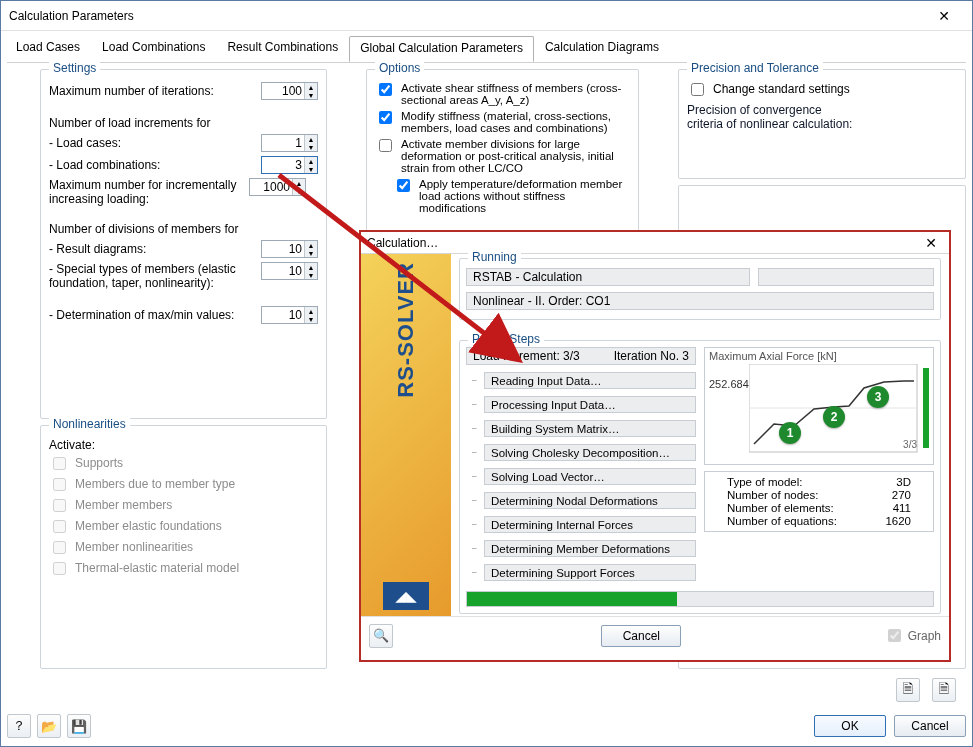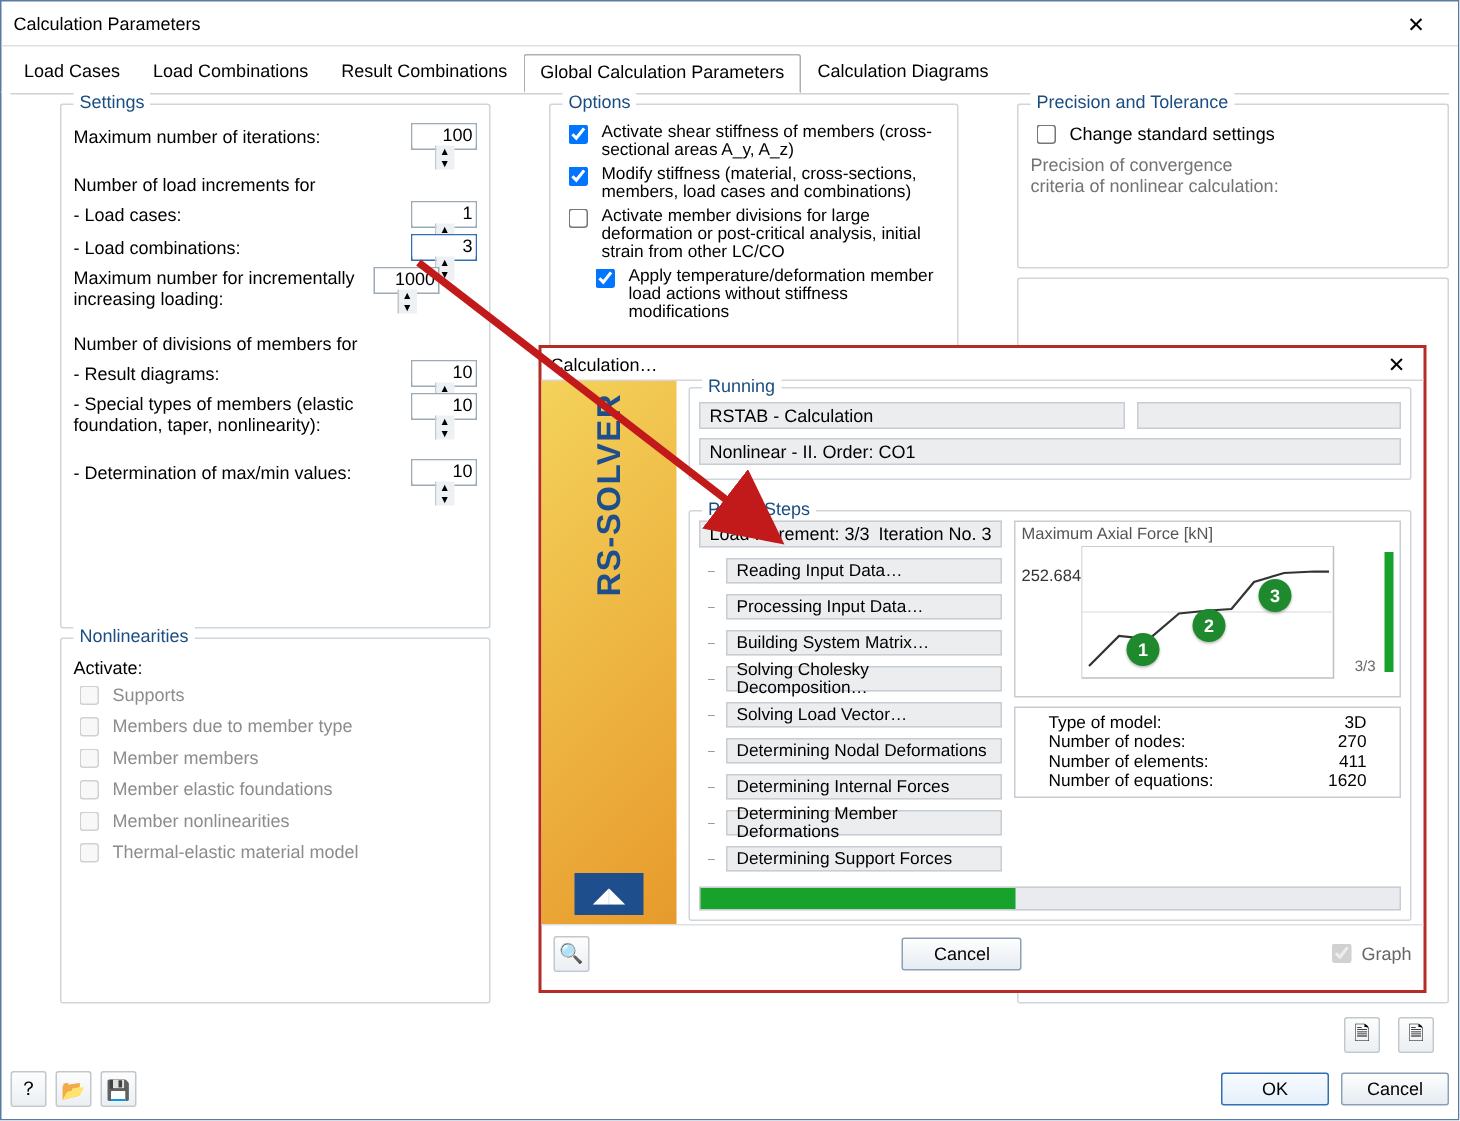--- a/index.html
+++ b/index.html
@@ -14,29 +14,29 @@
   .sep-line { height:1px; background:#d0d0d0; margin:0 6px; }
   .body { display:flex; gap:6px; padding:6px; height:612px; }
   .col { display:flex; flex-direction:column; gap:6px;padding-left:33px; }
   .col1 { width:320px; }
   .col2 { width:306px; }
   .col3 { flex:1; }
   .group { border:1px solid #cfd6db; border-radius:2px; padding:8px 8px 10px 8px; position:relative; }
   .group .legend { position:absolute; top:-9px; left:8px; background:#fff; padding:0 4px; color:#1a4e83; font-size:12px; }
   .row { display:flex; align-items:center; margin:4px 0; }
   .row .lbl { flex:1; }
-  .spin { display:flex; align-items:center; border:1px solid #9daab5; height:18px; background:#fff;flex-direction:column; }
+  .spin { display:flex; align-items:center; border:1px solid #9daab5; height:18px; background:#fff; }
   .spin input { width:42px; border:none; text-align:right; font-size:12px; padding:0 2px; outline:none; }
   .spin .arrows { display:flex; flex-direction:column; border-left:1px solid #c0c8ce; }
   .spin .arrows span { width:12px; height:8px; display:flex; align-items:center; justify-content:center; font-size:7px; line-height:7px; background:#eef1f4; }
   .chk { display:flex; align-items:flex-start; gap:6px; margin:4px 0; }
   .chk input { margin-top:1px; }
   .sub { font-size:11.5px; }
   .indent { margin-left:18px; }
-  .disabled-text { color:#737373; }
+  .disabled-text { color:#0f172a; }
   .precision-right { margin-left:auto; width:120px; }
   .precision-range { color:#888; font-size:11.5px; text-align:left; }
   .mini-input { border:1px solid #c9d0d6; height:18px; width:60px; background:#f5f5f5; display:flex; align-items:center; justify-content:flex-end; padding-right:2px; }
   .mini-input .arrows { display:flex; flex-direction:column; margin-left:4px; }
   .mini-input .arrows span { font-size:7px; height:7px; line-height:7px; }
   .btnbar { position:absolute; bottom:6px; left:6px; right:6px; height:28px; display:flex; align-items:center; }
   .iconbtn { width:24px; height:24px; border:1px solid #c0c8ce; background:linear-gradient(#fdfdfd,#ebeff3); margin-right:6px; display:flex; align-items:center; justify-content:center; font-size:13px; border-radius:2px; }
   .btn { min-width:72px; height:22px; border:1px solid #8aa0b6; background:linear-gradient(#fefefe,#e6ecf2); border-radius:2px; font-size:12px; display:flex; align-items:center; justify-content:center; padding:0 12px; }
   .btn.primary { border:1px solid #2f6fb3; background:linear-gradient(#f8fbff,#e4effb); }
   .right-btns { margin-left:auto; display:flex; gap:8px; }
@@ -50,21 +50,21 @@
   .solver-text { writing-mode:vertical-rl; transform:rotate(180deg); font-size:22px; font-weight:700; color:#1e4e8c; letter-spacing:1px; margin-bottom:auto; margin-top:8px;}
   .solver-logo { width:46px; height:28px; background:#1e4e8c; color:#fff; display:flex; align-items:center; justify-content:center; font-size:14px; }
   .calc-right { flex:1; padding:4px 8px 4px 8px; display:flex; flex-direction:column; gap:20px; }
   .subgroup { border:1px solid #cfd6db; border-radius:2px; padding:6px; position:relative; }
   .subgroup .legend2 { position:absolute; top:-9px; left:8px; background:#fff; padding:0 4px; color:#1a4e83; font-size:12px; }
   .sunk { background:#ecedef; border:1px solid #c7cdd2; height:18px; display:flex; align-items:center; padding:0 6px; margin:3px 0; font-size:12px; }
   .running-row { display:flex; gap:8px; }
   .running-row .sunk { flex:1; }
   .partial-body { display:flex; gap:8px; }
   .partial-left { flex:1; }
-  .partial-right { width:258px; }
+  .partial-right { width:230px; }
   .partial-head { display:flex; background:#ecedef; border:1px solid #c7cdd2; height:18px; align-items:center; padding:0 6px; font-size:12px; }
   .partial-head .mid { margin-left:auto; }
   .step-list { margin:4px 0 0 6px; }
   .step-item { display:flex; align-items:center; gap:4px; margin:1px 0; }
   .step-item .tick { width:8px; font-size:9px; color:#777; }
   .step-item .sunk { flex:1; height:17px; font-size:11.5px; }
   .chartbox { border:1px solid #c7cdd2; background:#fff; padding:4px 6px; position:relative; height:118px; }
   .chartbox .ctitle { position:absolute; top:2px; left:4px; font-size:11px; color:#555; }
   .chartbox .yval { position:absolute; left:4px; top:30px; font-size:11px; color:#333; }
   .chartbox svg { position:absolute; left:44px; top:16px; }

